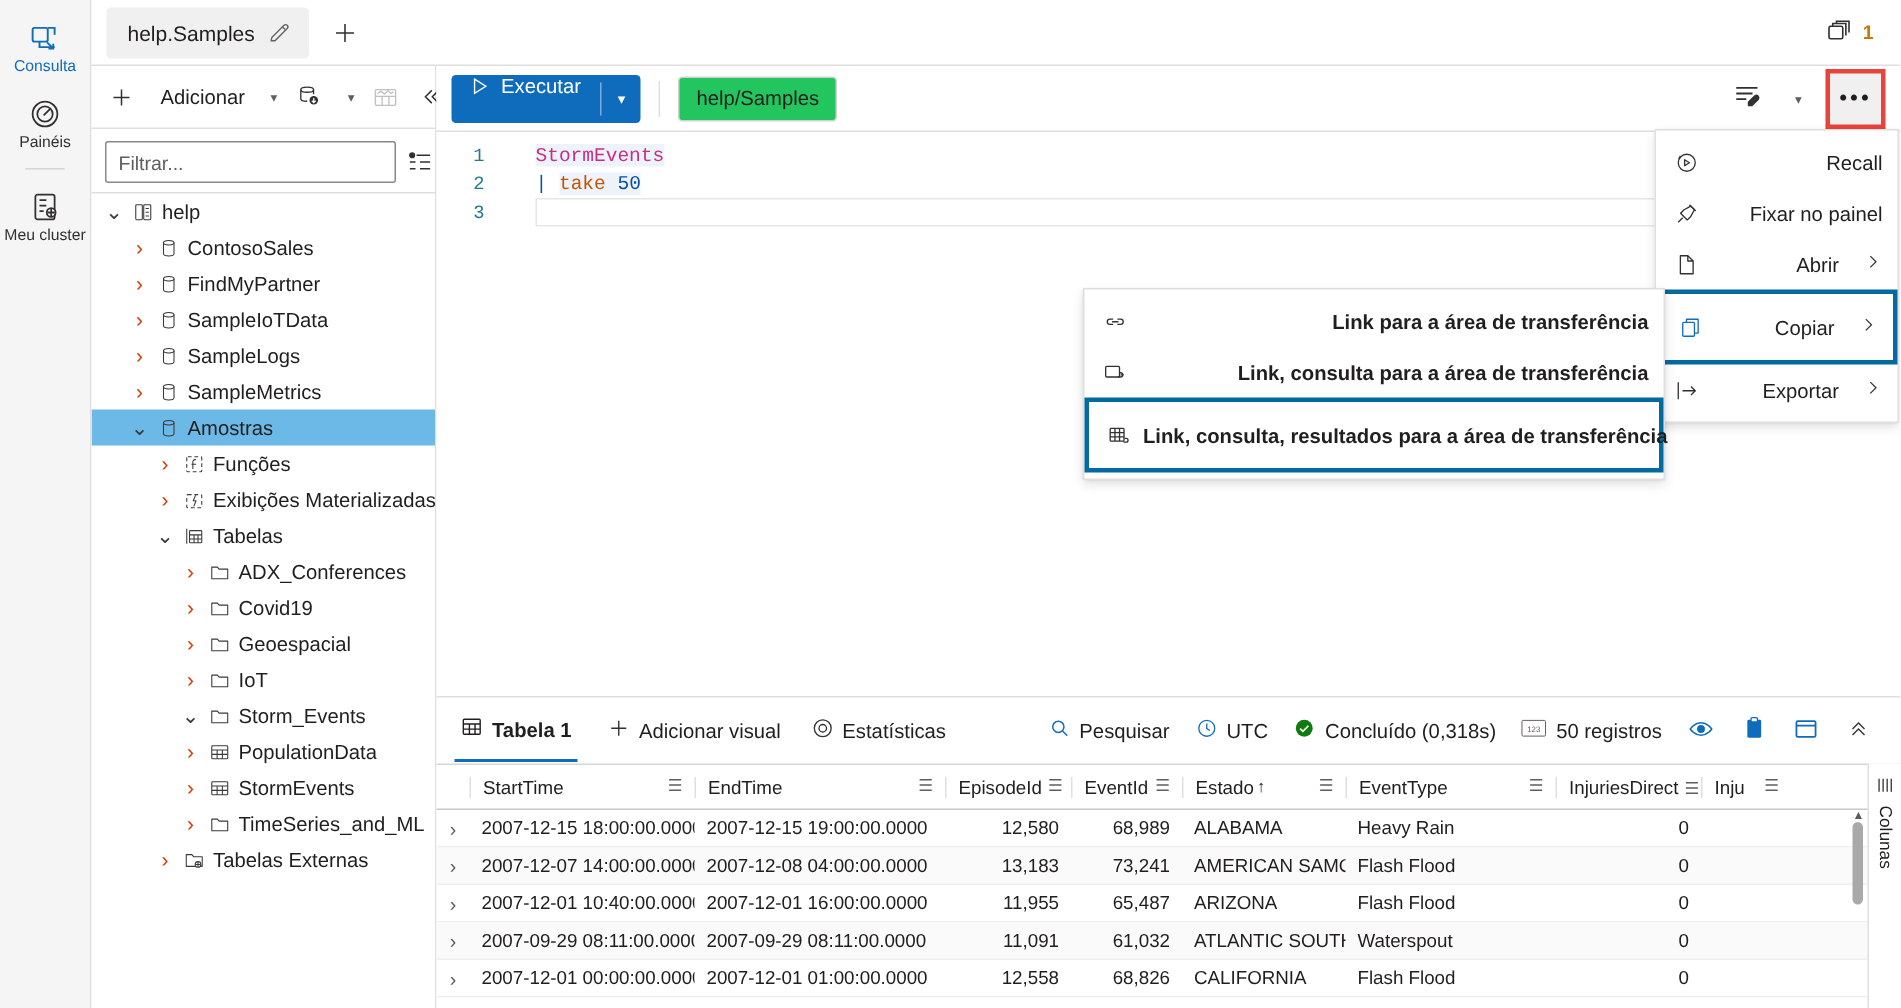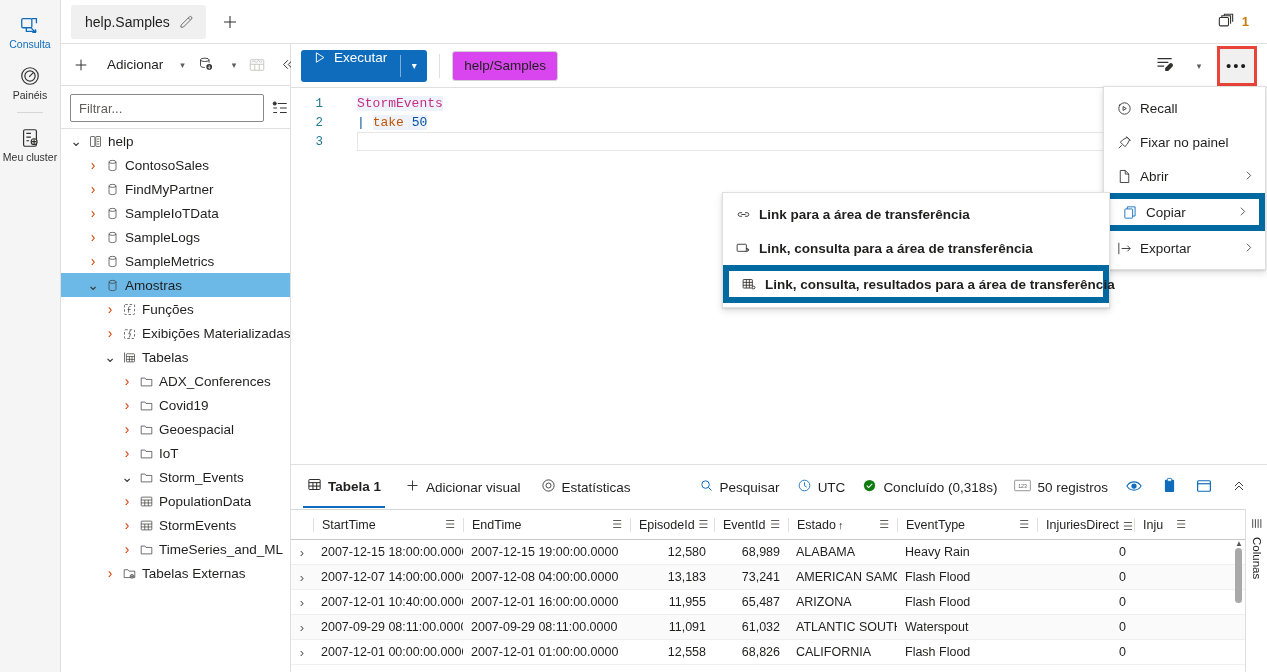--- a/index.html
+++ b/index.html
@@ -101,21 +101,21 @@
   .runbtn {
     display: flex; align-items: center; height: 32px; background: #0f6cbd;
     color: #fff; border-radius: 3px; overflow: hidden; cursor: pointer;
   }
   .runbtn-main { display: flex; align-items: flex-start; gap: 7px; padding: 0 13px 0 11px; height: 32px; font-size: 13.5px; }
   .runbtn-split { width: 1px; height: 22px; background: rgba(255,255,255,.45); }
   .runbtn-chev { width: 26px; height: 32px; display: flex; align-items: center; justify-content: center; font-size: 10px; }
   .vbar { width: 1px; height: 24px; background: #e1dfdd; margin: 0 12px; }
   .ctxbtn {
     height: 30px; padding: 0 11px; border: 1px solid #d1d1d1; border-radius: 3px;
-    background: #d946ef; font-size: 13.5px; color: #201f1e; cursor: pointer;
+    background: #22c55e; font-size: 13.5px; color: #201f1e; cursor: pointer;
     display: flex; align-items: center; font-family: "Liberation Sans", sans-serif;
   }
   .ed-toolbar-right { margin-left: auto; display: flex; align-items: center; gap: 2px; }
   .icobtn {
     width: 32px; height: 32px; border-radius: 3px; cursor: pointer;
     display: flex; align-items: center; justify-content: center;
   }
   .morebtn {
     width: 40px; height: 40px; background: #f0f0f0; border: 3px solid #e8443a;
     display: flex; align-items: center; justify-content: center; cursor: pointer;
@@ -180,25 +180,25 @@
   .colstab-lbl {
     writing-mode: vertical-rl; font-size: 11.5px; color: #201f1e; margin-top: 4px;
   }
 
   
   .menu {
     position: absolute; background: #fff; border: 1px solid #e1dfdd;
     box-shadow: 0 3.2px 7.2px rgba(0,0,0,.13), 0 .6px 1.8px rgba(0,0,0,.11);
     padding: 4px 0; z-index: 50;
   }
-  .mi { display: flex; align-items: center; height: 34px; padding: 0 10px 0 12px; cursor: pointer; font-size: 13.5px; }
+  .mi { display: flex; align-items: center; height: 34px; padding: 0 10px 0 12px; cursor: pointer; font-size: 13.5px; text-align: right; }
   .mi-ico { width: 24px; min-width: 24px; display: flex; align-items: center; }
   .mi-lbl { flex: 1; white-space: nowrap; }
   .mi-sub { color: #605e5c; font-size: 11px; margin-left: 16px; }
-  .mi.hl { border: 6px solid #0369a1; height: 38px; }
+  .mi.hl { border: 3px solid #0369a1; height: 50px; }
   .mainmenu { left: 1103px; top: 86px; width: 163px; }
   .submenu { left: 722px; top: 192px; width: 388px; }
   .submenu .mi-lbl { font-size: 13.5px; font-weight: bold; }
 </style>
 </head>
 <body>
 
 <div id="app">
 
   <div class="rail">

